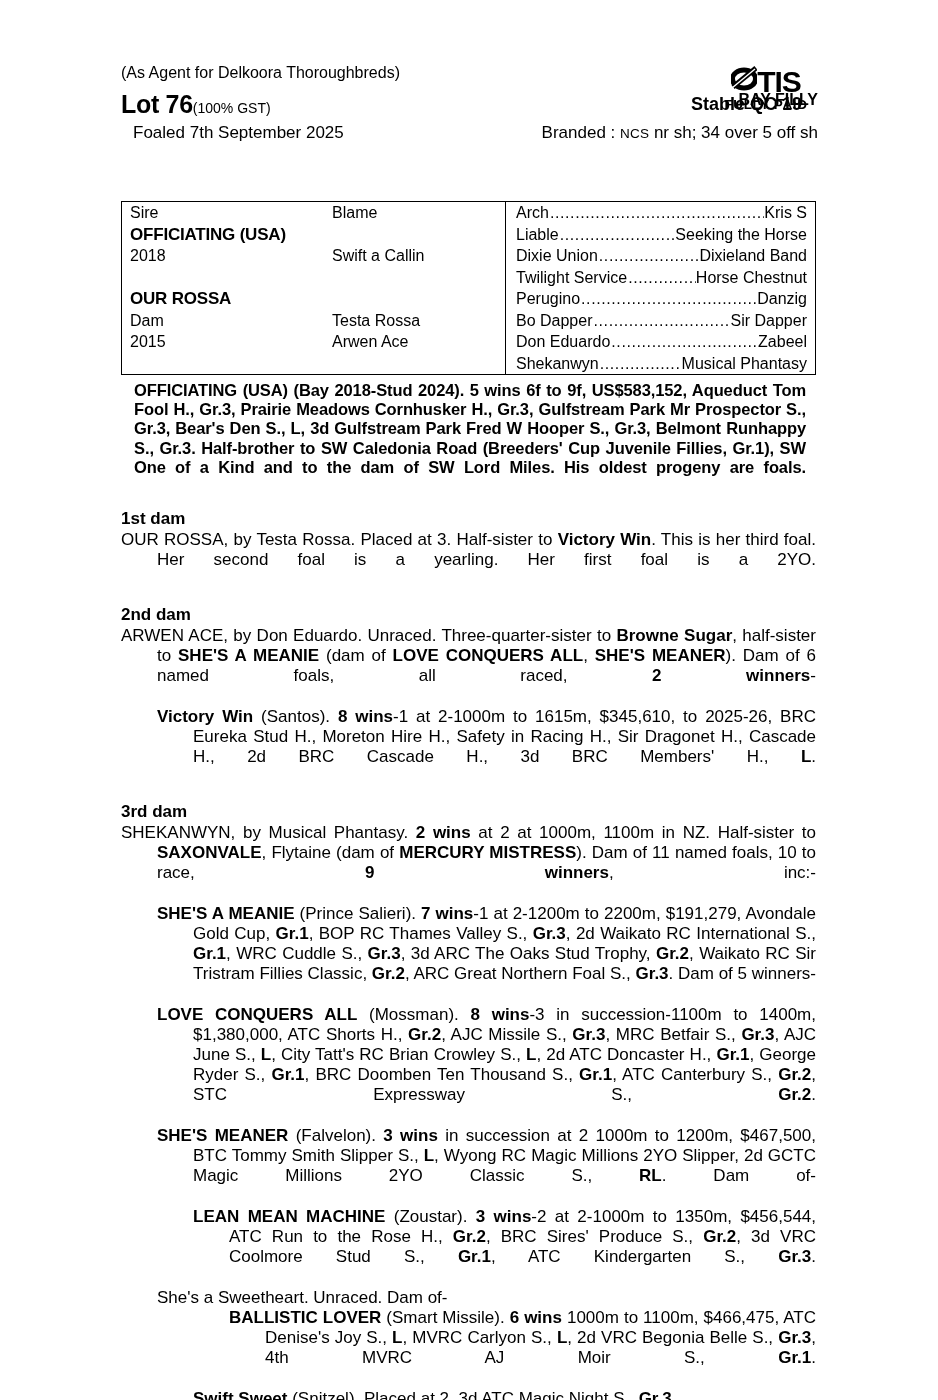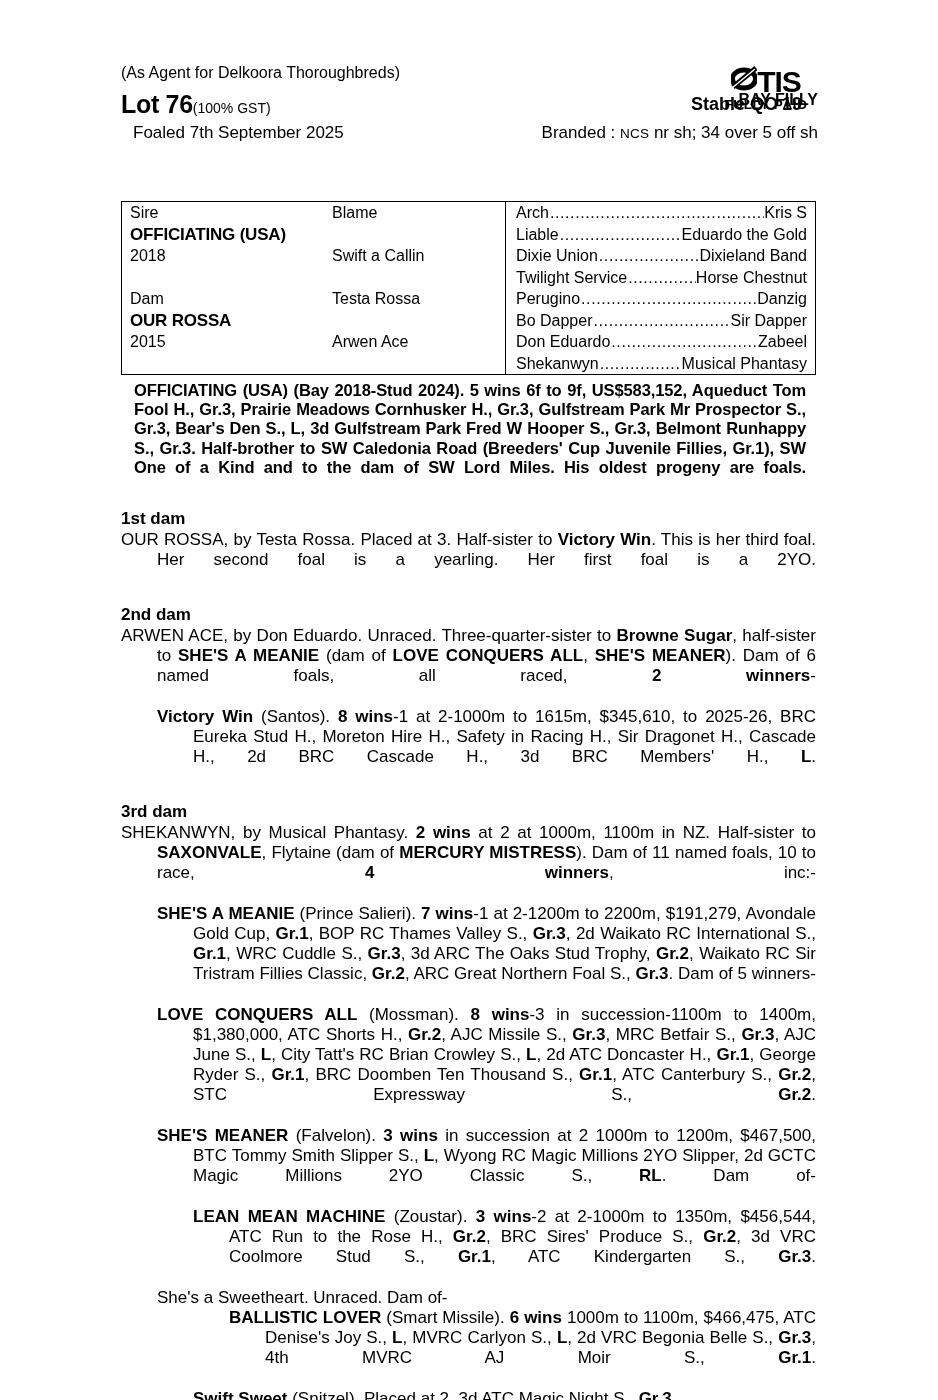--- a/index.html
+++ b/index.html
@@ -256,45 +256,45 @@
       <div class="ped-row">
         <span>Sire</span>
         <span class="col2">Blame</span>
       </div>
       <div class="ped-row ped-bold">OFFICIATING (USA)</div>
       <div class="ped-row">
         <span>2018</span>
         <span class="col2">Swift a Callin</span>
       </div>
       <div class="ped-row"></div>
+      <div class="ped-row ped-bold">OUR ROSSA</div>
       <div class="ped-row">
         <span>Dam</span>
         <span class="col2">Testa Rossa</span>
       </div>
-      <div class="ped-row ped-bold">OUR ROSSA</div>
       <div class="ped-row">
         <span>2015</span>
         <span class="col2">Arwen Ace</span>
       </div>
       <div class="ped-row"></div>
     </div>
 
     <div class="ped-right" id="ped-right">
         <div class="ped-row">
           <div class="dots-row">
             <span class="dots-l">Arch</span>
             <span class="dots-fill">..........................................................................................</span>
             <span class="dots-r">Kris S</span>
           </div>
         </div>
         <div class="ped-row">
           <div class="dots-row">
             <span class="dots-l">Liable</span>
             <span class="dots-fill">..........................................................................................</span>
-            <span class="dots-r">Eduardo the Gold</span>
+            <span class="dots-r">Seeking the Horse</span>
           </div>
         </div>
         <div class="ped-row">
           <div class="dots-row">
             <span class="dots-l">Dixie Union</span>
             <span class="dots-fill">..........................................................................................</span>
             <span class="dots-r">Dixieland Band</span>
           </div>
         </div>
         <div class="ped-row">
@@ -344,21 +344,21 @@
 
     <div class="gap"></div>
 
     <div class="sec-head">2nd dam</div>
     <p class="entry hang1">ARWEN ACE, by Don Eduardo. Unraced. Three-quarter-sister to <b>Browne Sugar</b>, half-sister to <b>SHE'S A MEANIE</b> (dam of <b>LOVE CONQUERS ALL</b>, <b>SHE'S MEANER</b>). Dam of 6 named foals, all raced, <b>2 winners</b>-</p>
     <p class="entry hang2"><b>Victory Win</b> (Santos). <b>8 wins</b>-1 at 2-1000m to 1615m, $345,610, to 2025-26, BRC Eureka Stud H., Moreton Hire H., Safety in Racing H., Sir Dragonet H., Cascade H., 2d BRC Cascade H., 3d BRC Members' H., <b>L</b>.</p>
 
     <div class="gap"></div>
 
     <div class="sec-head">3rd dam</div>
-    <p class="entry hang1">SHEKANWYN, by Musical Phantasy. <b>2 wins</b> at 2 at 1000m, 1100m in NZ. Half-sister to <b>SAXONVALE</b>, Flytaine (dam of <b>MERCURY MISTRESS</b>). Dam of 11 named foals, 10 to race, <b>4 winners</b>, inc:-</p>
+    <p class="entry hang1">SHEKANWYN, by Musical Phantasy. <b>2 wins</b> at 2 at 1000m, 1100m in NZ. Half-sister to <b>SAXONVALE</b>, Flytaine (dam of <b>MERCURY MISTRESS</b>). Dam of 11 named foals, 10 to race, <b>9 winners</b>, inc:-</p>
     <p class="entry hang2"><b>SHE'S A MEANIE</b> (Prince Salieri). <b>7 wins</b>-1 at 2-1200m to 2200m, $191,279, Avondale Gold Cup, <b>Gr.1</b>, BOP RC Thames Valley S., <b>Gr.3</b>, 2d Waikato RC International S., <b>Gr.1</b>, WRC Cuddle S., <b>Gr.3</b>, 3d ARC The Oaks Stud Trophy, <b>Gr.2</b>, Waikato RC Sir Tristram Fillies Classic, <b>Gr.2</b>, ARC Great Northern Foal S., <b>Gr.3</b>. Dam of 5 winners-</p>
     <p class="entry hang2"><b>LOVE CONQUERS ALL</b> (Mossman). <b>8 wins</b>-3 in succession-1100m to 1400m, $1,380,000, ATC Shorts H., <b>Gr.2</b>, AJC Missile S., <b>Gr.3</b>, MRC Betfair S., <b>Gr.3</b>, AJC June S., <b>L</b>, City Tatt's RC Brian Crowley S., <b>L</b>, 2d ATC Doncaster H., <b>Gr.1</b>, George Ryder S., <b>Gr.1</b>, BRC Doomben Ten Thousand S., <b>Gr.1</b>, ATC Canterbury S., <b>Gr.2</b>, STC Expressway S., <b>Gr.2</b>.</p>
     <p class="entry hang2"><b>SHE'S MEANER</b> (Falvelon). <b>3 wins</b> in succession at 2 1000m to 1200m, $467,500, BTC Tommy Smith Slipper S., <b>L</b>, Wyong RC Magic Millions 2YO Slipper, 2d GCTC Magic Millions 2YO Classic S., <b>RL</b>. Dam of-</p>
     <p class="entry hang3"><b>LEAN MEAN MACHINE</b> (Zoustar). <b>3 wins</b>-2 at 2-1000m to 1350m, $456,544, ATC Run to the Rose H., <b>Gr.2</b>, BRC Sires' Produce S., <b>Gr.2</b>, 3d VRC Coolmore Stud S., <b>Gr.1</b>, ATC Kindergarten S., <b>Gr.3</b>.</p>
     <p class="entry nojust lvl1">She's a Sweetheart. Unraced. Dam of-</p>
     <p class="entry hang4"><b>BALLISTIC LOVER</b> (Smart Missile). <b>6 wins</b> 1000m to 1100m, $466,475, ATC Denise's Joy S., <b>L</b>, MVRC Carlyon S., <b>L</b>, 2d VRC Begonia Belle S., <b>Gr.3</b>, 4th MVRC AJ Moir S., <b>Gr.1</b>.</p>
     <p class="entry nojust lvl2"><b>Swift Sweet</b> (Snitzel). Placed at 2, 3d ATC Magic Night S., <b>Gr.3</b>.</p>
 
   </div>
 

